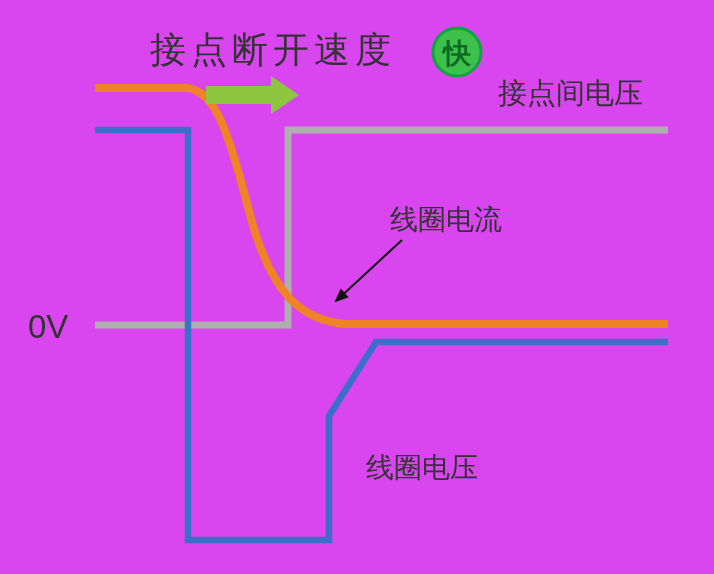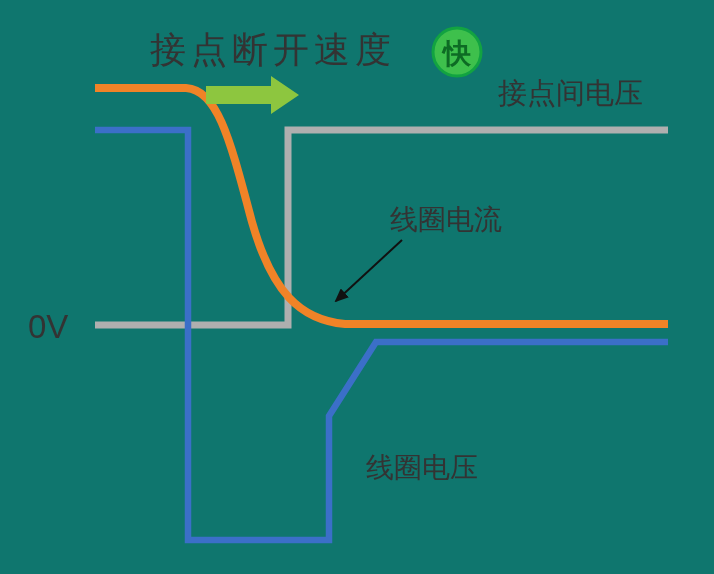--- a/index.html
+++ b/index.html
@@ -1,19 +1,19 @@
 <!DOCTYPE html>
 <html><head>
 <meta charset="utf-8">
 <style>
   html,body{margin:0;padding:0;background:#ffffff;}
   .canvas{
     position:relative;
     width:714px;height:574px;
-    background:#0f766e;
+    background:#d946ef;
     font-family:"Liberation Sans","DejaVu Sans",sans-serif;
     overflow:hidden;
   }
   svg{display:block;}
   text{font-family:"Liberation Sans","DejaVu Sans",sans-serif;}
   .lbl{font-weight:500;}
 </style>
 </head>
 <body>
 

